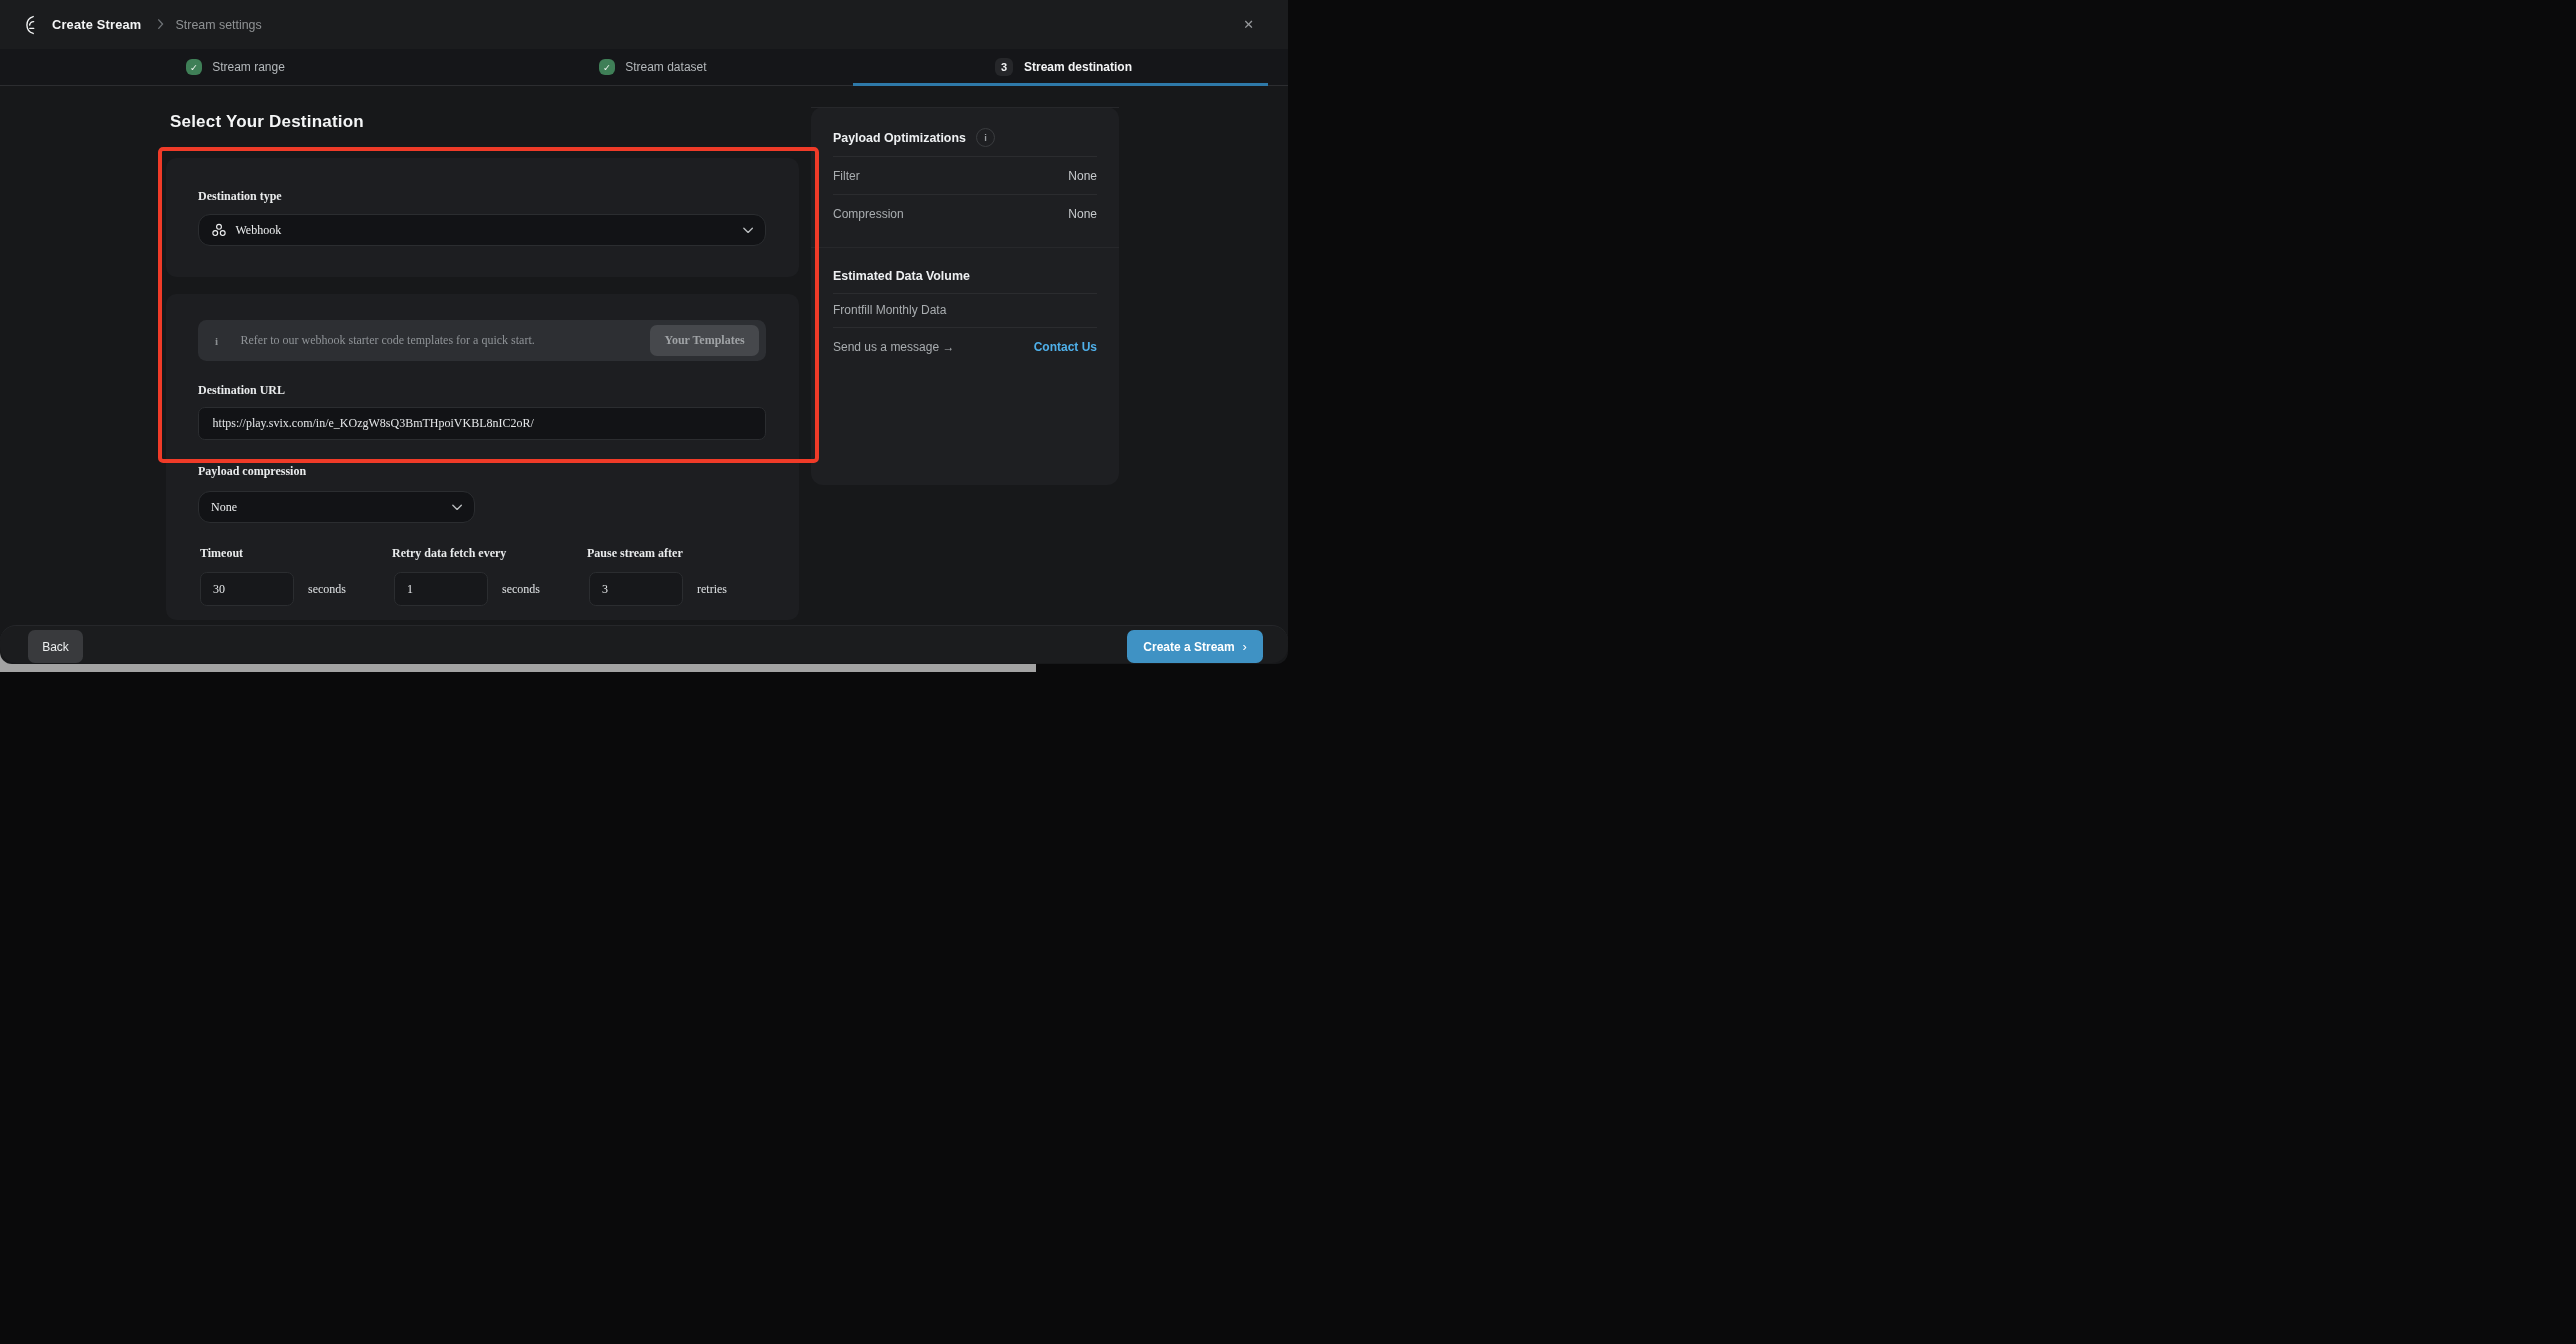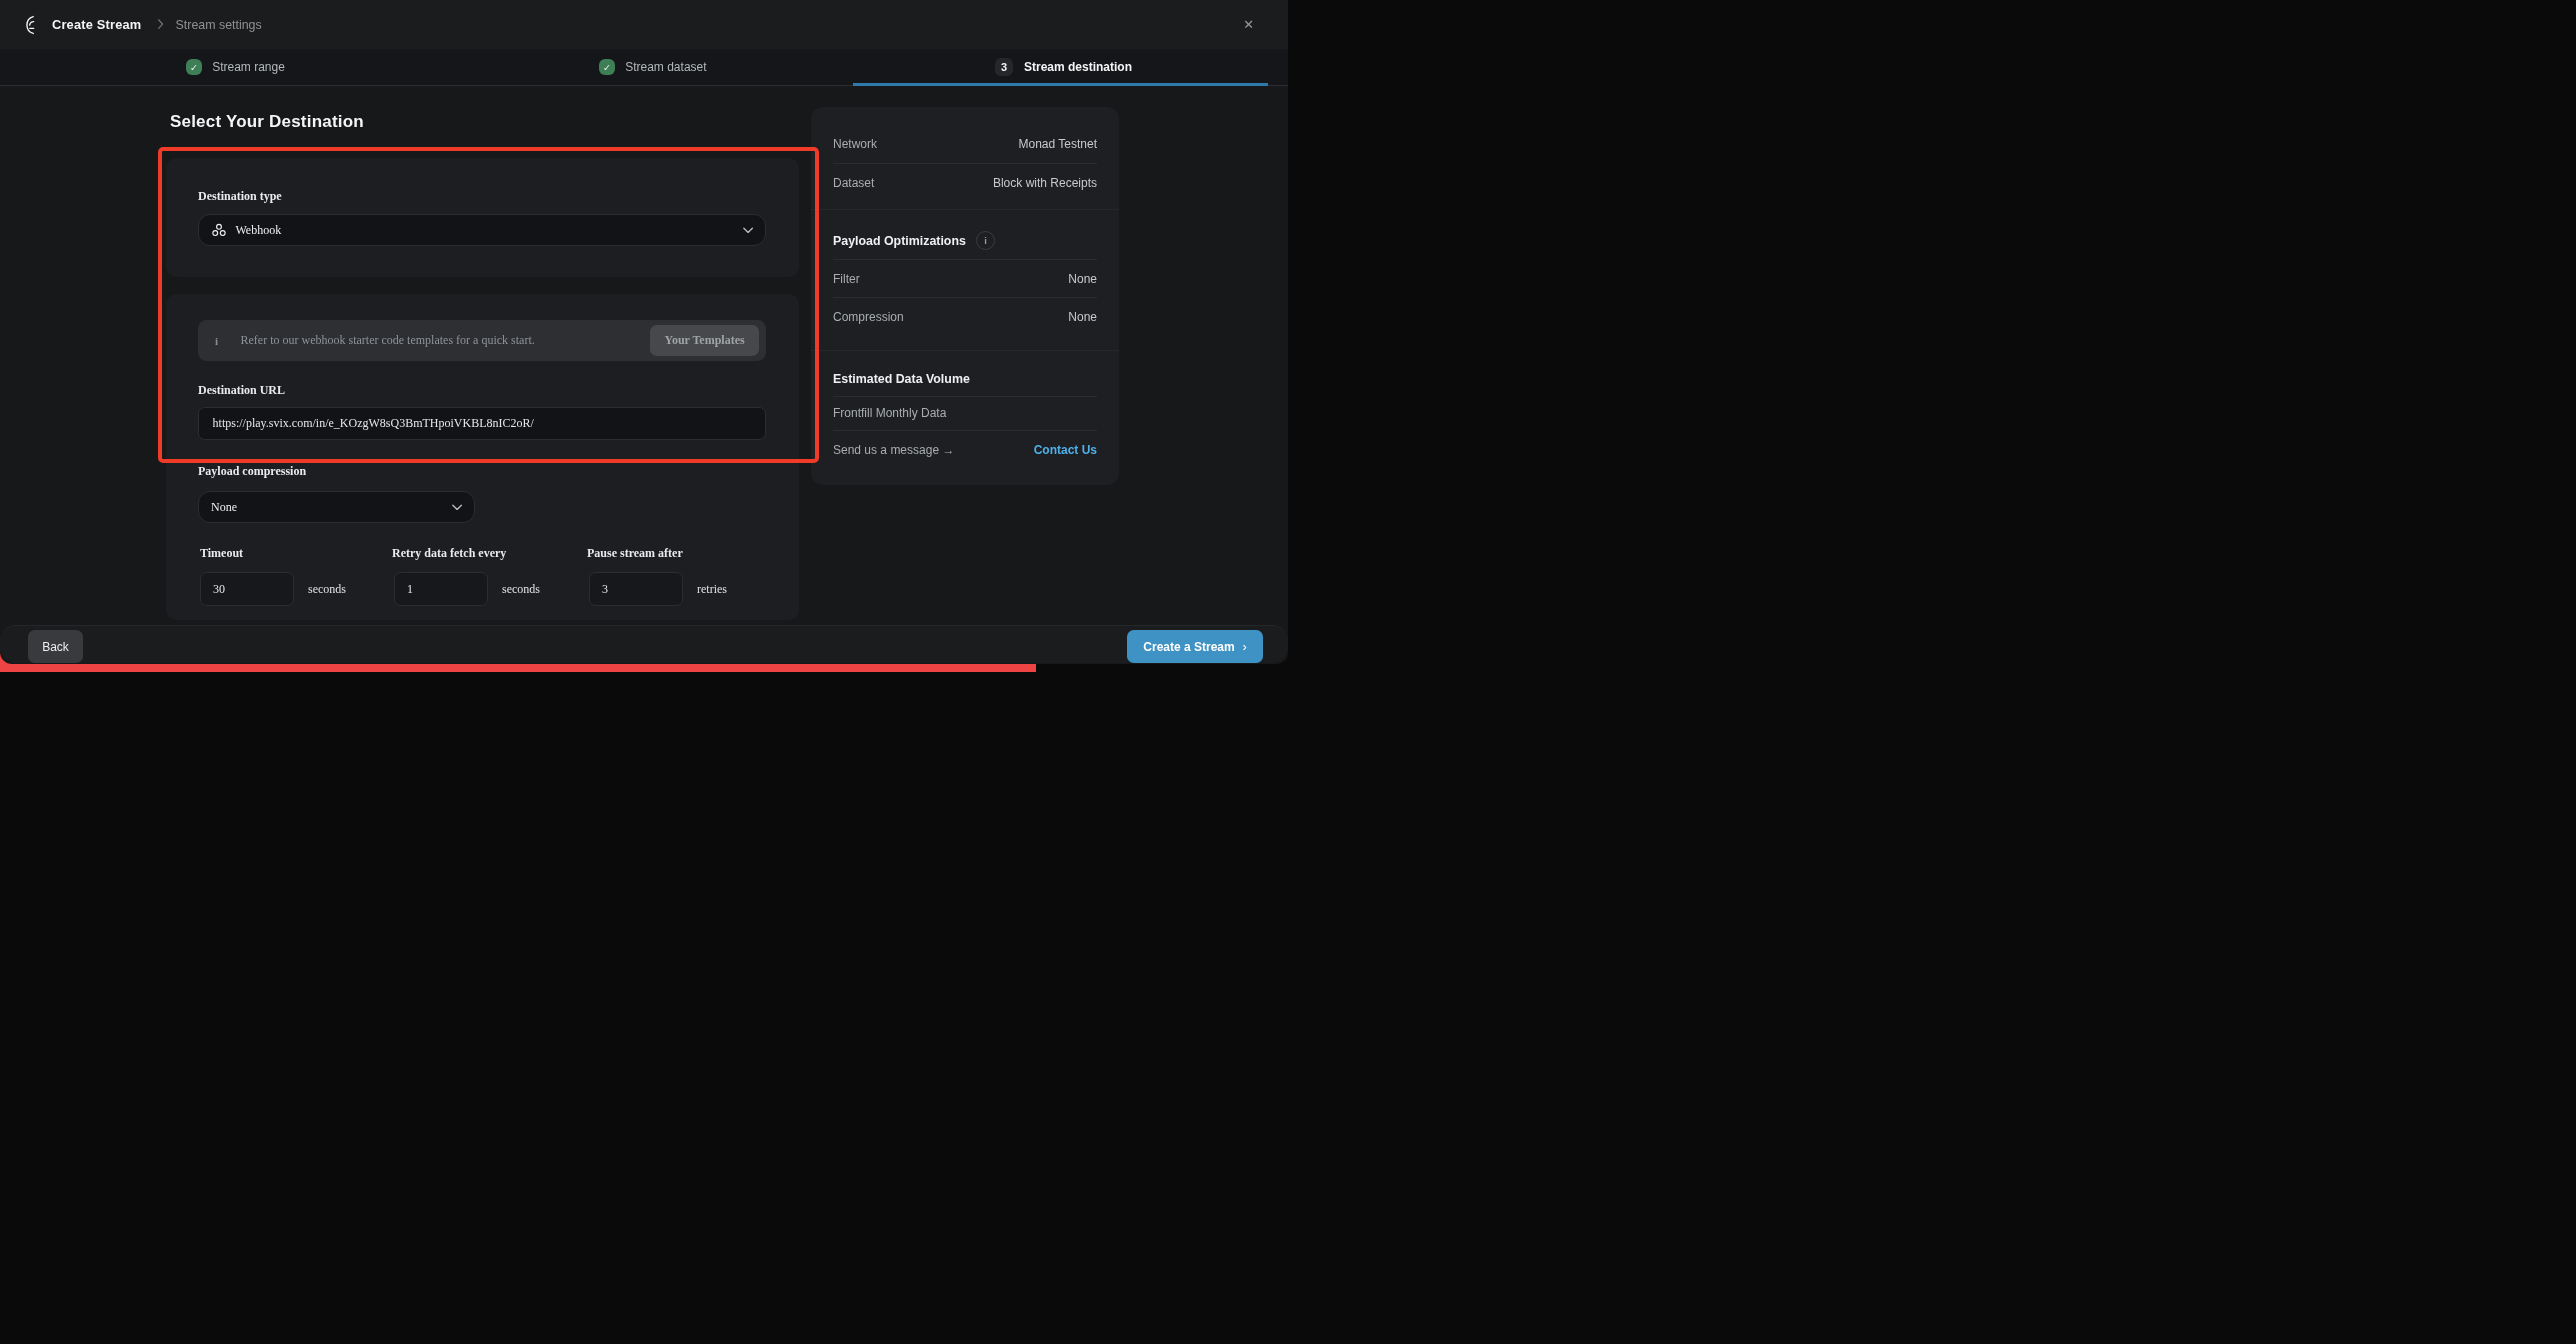--- a/index.html
+++ b/index.html
@@ -1,17 +1,17 @@
 <!DOCTYPE html>
 <html style="font-size:13.6px"><head>
 <meta charset="utf-8">
 <style>
   * { margin:0; padding:0; box-sizing:border-box; }
   html,body { width:1288px; height:672px; background:#0a0a0b; font-family:"Liberation Sans","DejaVu Sans",sans-serif; overflow:hidden; }
-  .page { position:relative; width:1036px; height:672px; background:#ef4444; }
+  .page { position:relative; width:1036px; height:672px; background:#a3a3a3; }
   .modal { position:absolute; left:0; top:0; width:1288px; height:664px; background:#17181a; border-radius:0 0 12px 12px; overflow:hidden; }
 
   
   .hdr { position:absolute; left:0; top:0; width:100%; height:49px; background:#1b1c1e; display:flex; align-items:center; padding:0 19px; }
   .hdr .logo { width:22px; height:22px; flex:0 0 auto; }
   .hdr .title { margin-left:11px; font-size:12.8px; font-weight:700; color:#f4f5f6; letter-spacing:0.2px; }
   .hdr .crumb-sep { margin:0 12px 0 15.4px; color:#6f7377; display:flex; align-items:center; }
   .hdr .crumb { font-size:12.4px; color:#8f9294; }
   .hdr .close { position:absolute; right:34px; top:50%; transform:translateY(-50%); background:none; border:none; color:#97999c; font-size:12.8px; cursor:pointer; line-height:1; }
 
@@ -176,30 +176,20 @@
         <div class="trio-label" style="left:226px;">Retry data fetch every</div>
         <input class="num-input" style="left: 228px;" type="text" value="1">
         <span class="unit" style="left:336px;">seconds</span>
 
         <div class="trio-label" style="left:421px;">Pause stream after</div>
         <input class="num-input" style="left: 423px;" type="text" value="3">
         <span class="unit" style="left:531px;">retries</span>
       </section>
 
       <aside class="summary">
-        <div class="sgroup sg-1">
-          <div class="srow bb">
-            <span class="s-label">Network</span>
-            <span class="s-value">Monad Testnet</span>
-          </div>
-          <div class="srow">
-            <span class="s-label">Dataset</span>
-            <span class="s-value">Block with Receipts</span>
-          </div>
-        </div>
         <div class="sdiv"></div>
         <div class="sgroup sg-2">
           <div class="srow bb title-row">
             <span class="s-title">Payload Optimizations</span>
             <span class="i-circle">i</span>
           </div>
           <div class="srow bb">
             <span class="s-label">Filter</span>
             <span class="s-value">None</span>
           </div>

